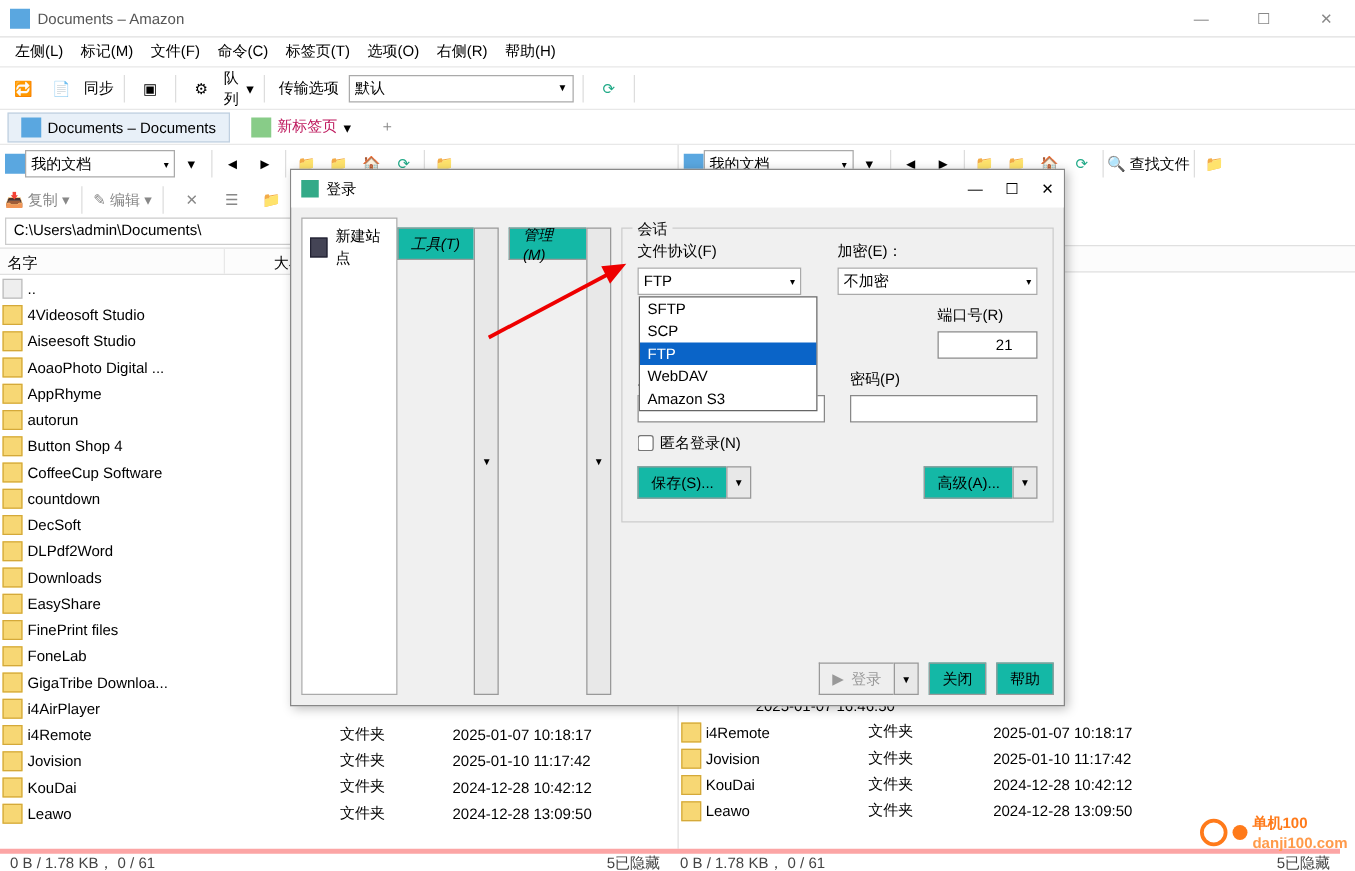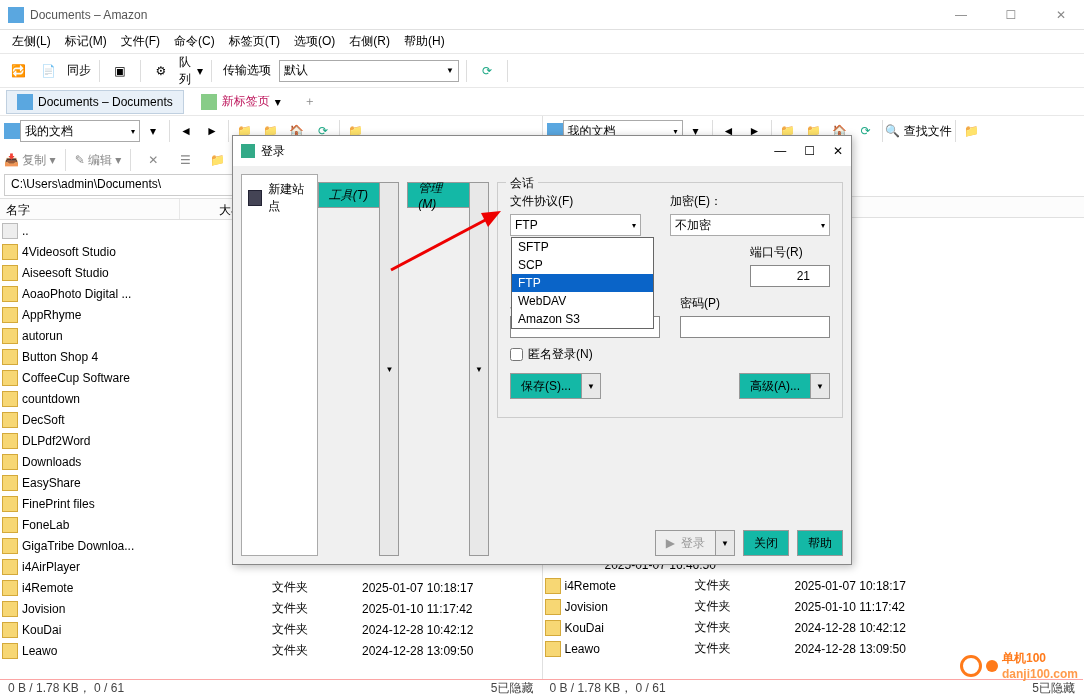--- a/index.html
+++ b/index.html
@@ -38,21 +38,21 @@
 .listhdr .c3 { width:90px; }
 .listhdr .c4 { width:150px; }
 .filelist { flex:1; overflow:hidden; }
 .row { display:flex; height:21px; align-items:center; padding:0 2px; }
 .row .fico { width:16px; height:16px; margin-right:4px; background:#f7d774; border:1px solid #d4a93a; }
 .row .c1 { width:180px; overflow:hidden; white-space:nowrap; text-overflow:ellipsis; }
 .row .c2 { width:70px; text-align:right; }
 .row .c3 { width:90px; }
 .row .c4 { width:150px; }
 
-.statusbar { position:absolute; bottom:0; left:0; right:1px; height:18px; display:flex; border-top:1px solid #fca5a5; font-size:11px; color:#444; align-items:center;justify-content:center; }
+.statusbar { position:absolute; bottom:0; left:0; right:12px; height:18px; display:flex; border-top:4px solid #fca5a5; font-size:11px; color:#444; align-items:center;justify-content:center; }
 .statusbar > div { padding:0 8px; }
 .statusbar .l { width:50%; display:flex; justify-content:space-between; }
 .statusbar .r { width:50%; display:flex; justify-content:space-between; }
 
 
 .login { position:absolute; left:232px; top:135px; width:620px; height:430px; background:#f0f0f0; border:1px solid #888; box-shadow:2px 2px 8px rgba(0,0,0,.25); display:flex; flex-direction:column; }
 .login-title { height:30px; display:flex; align-items:center; padding:0 8px; background:#fff; }
 .login-title .winbtns { margin-left:auto; display:flex; gap:18px; }
 .login-body { flex:1; display:flex; padding:8px; gap:8px; }
 .login-left { width:255px; display:flex; flex-direction:row; }

